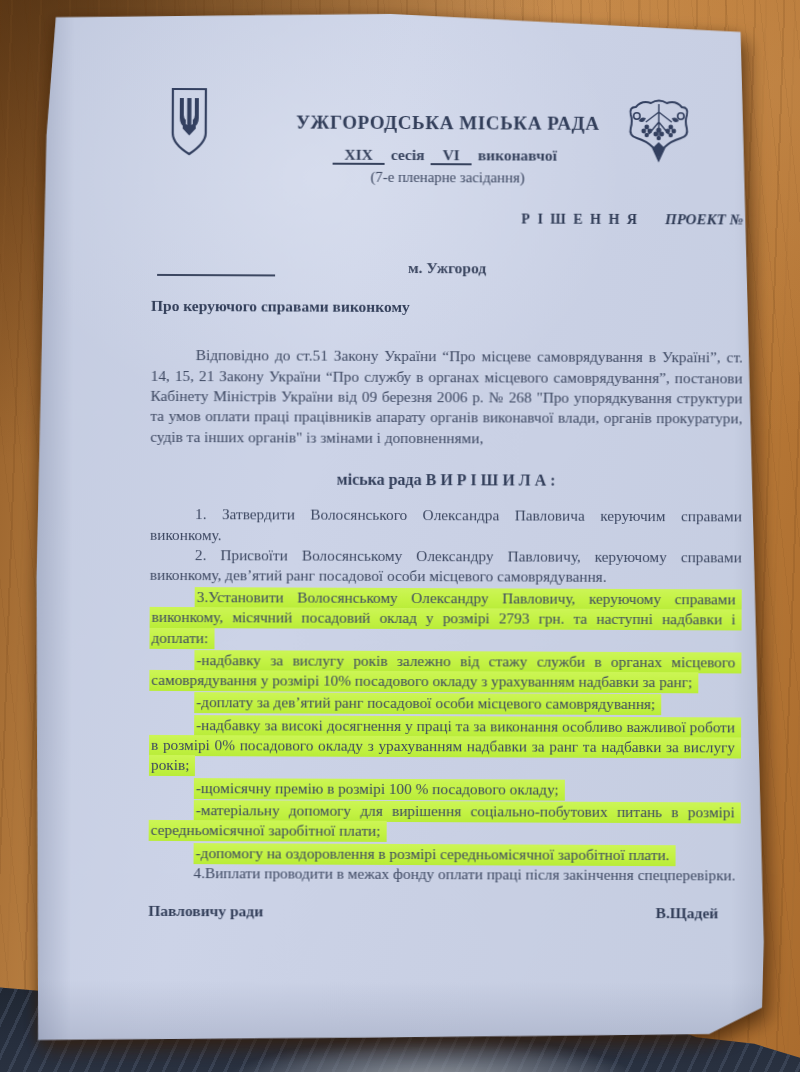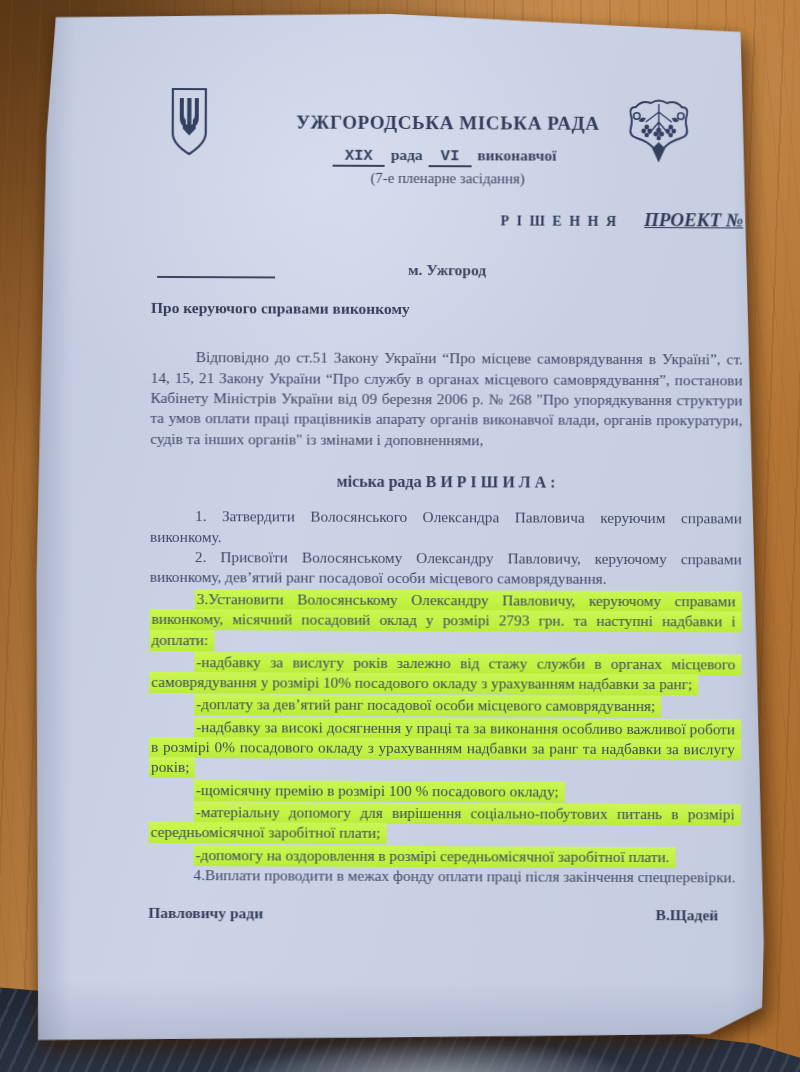--- a/index.html
+++ b/index.html
@@ -53,27 +53,27 @@
   .emblem-trident { left:128px; top:74px; width:47px; height:73px; }
   .emblem-grapes  { left:588px; top:80px; width:66px; height:72px; }
 
   .council-title {
     text-align:center; font-weight:bold; font-size:19px; letter-spacing:0.6px;
     color:#323e5a; margin-top:22px;
   }
   .session-line {
     text-align:center; font-weight:bold; font-size:15.5px; margin-top:12px; color:#36425d;
   }
-  .uline { border-bottom:2px solid #36425d; padding:0 12px;font-family:Liberation Mono, monospace; }
+  .uline { border-bottom:2px solid #36425d; padding:0 12px; }
   .session-word { padding:0 6px; }
   .plenary { text-align:center; font-size:14.8px; margin-top:1px; }
 
   .decision-line { text-align:right; margin-top:21px; white-space:nowrap; }
   .decision-word { font-weight:bold; font-size:14px; letter-spacing:2px; color:#2f3b56; }
-  .draft-label   { font-weight:bold; font-style:italic; font-size:19px; margin-left:26px; color:#2f3b56;text-decoration:underline; }
+  .draft-label   { font-weight:bold; font-style:italic; font-size:15px; margin-left:26px; color:#2f3b56; }
 
   .city-row { position:relative; margin-top:29px; height:22px; }
   .date-blank { position:absolute; left:6px; bottom:3px; width:118px; border-bottom:2px solid #3c4761; }
   .city-name { position:absolute; left:0; right:0; text-align:center; font-weight:bold; font-size:15.5px; }
 
   .subject { font-weight:bold; font-size:15.5px; margin-top:17px; color:#333f5a; }
 
   .preamble { margin:29px 0 0 0; text-indent:45px; text-align:justify; }
 
   .resolve-line { text-align:center; font-weight:bold; font-size:16px; margin-top:22px; color:#323e5a; }
@@ -127,21 +127,21 @@
             <circle cx="30" cy="40" r="2.4"></circle>
             <circle cx="36" cy="40" r="2.4"></circle>
             <circle cx="33" cy="44" r="2.2"></circle>
           <path d="M33 48 l6 6 -6 10 -6 -10 z"></path>
         </g>
       </svg>
 
       <div class="council-title">УЖГОРОДСЬКА МІСЬКА РАДА</div>
 
       <div class="session-line">
-        <span class="uline">XIX</span><span class="session-word">рада</span><span class="uline">VI</span><span class="session-word">виконавчої</span>
+        <span class="uline">XIX</span><span class="session-word">сесія</span><span class="uline">VI</span><span class="session-word">виконавчої</span>
       </div>
 
       <div class="plenary">(7-е пленарне засідання)</div>
 
       <div class="decision-line">
         <span class="decision-word">Р І Ш Е Н Н Я</span><span class="draft-label">ПРОЕКТ №</span>
       </div>
 
       <div class="city-row">
         <span class="date-blank"></span>

